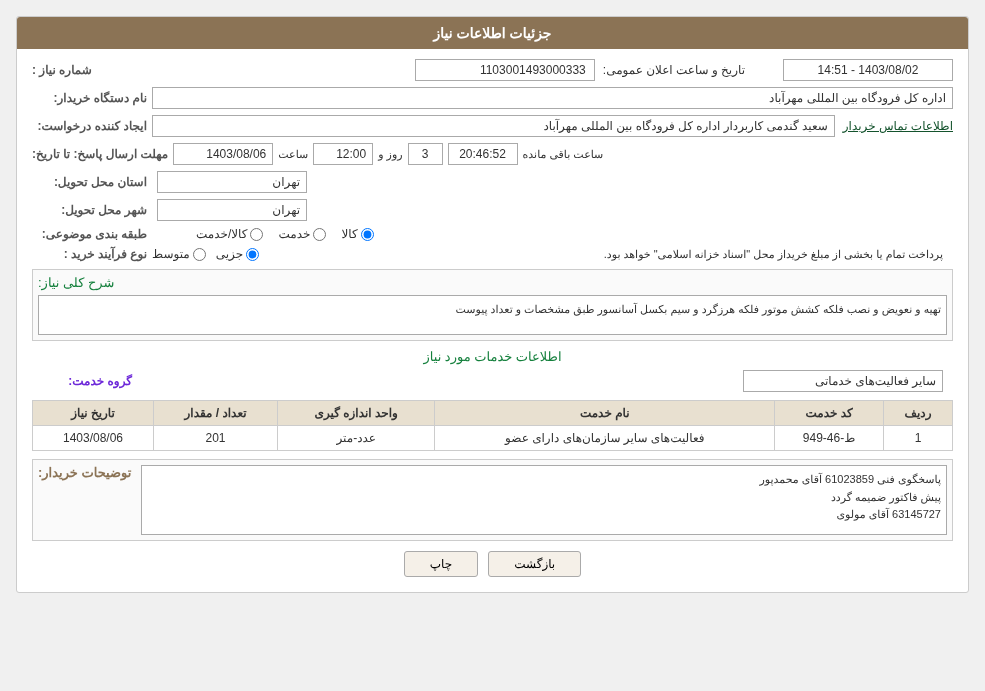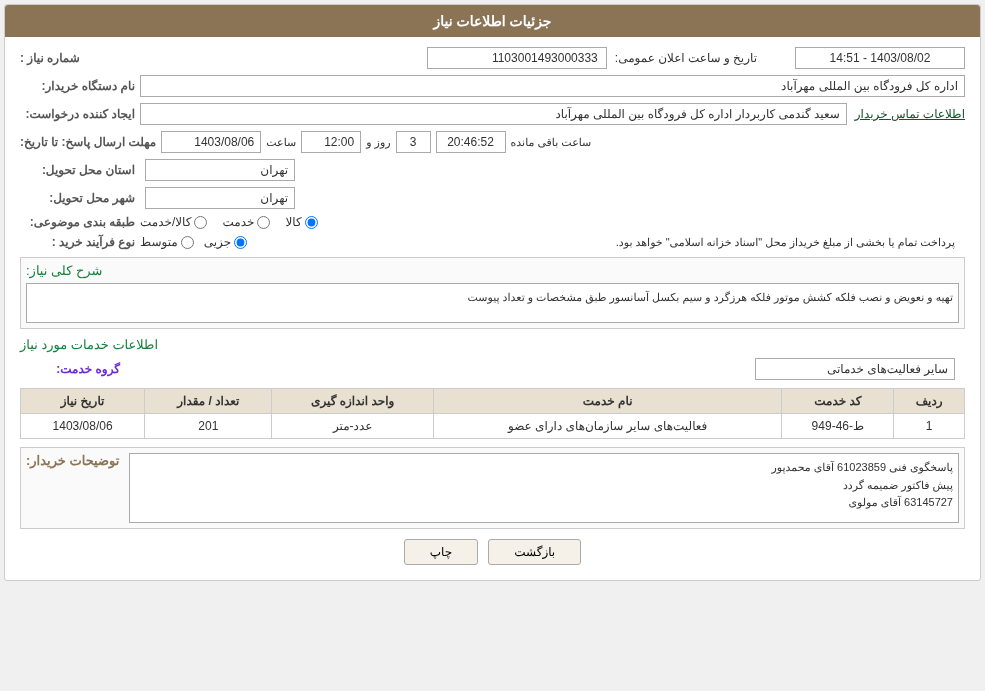--- a/index.html
+++ b/index.html
@@ -7,21 +7,21 @@
       font-family: Tahoma, Arial, sans-serif;
       font-size: 12px;
       background: #f0f0f0;
       direction: rtl;
       color: #333;
     }
     .page-container {
       width: 985px;
       min-height: 691px;
       background: #f0f0f0;
-      padding: 4px;
+      padding: 16px;
     }
     .main-card {
       background: #fff;
       border: 1px solid #ccc;
       border-radius: 3px;
     }
     .card-header {
       background: #8B7355;
       color: #fff;
       text-align: center;
@@ -105,20 +105,21 @@
       flex-direction: row-reverse;
       align-items: center;
       margin-bottom: 6px;
       gap: 5px;
     }
     .category-row {
       display: flex;
       flex-direction: row-reverse;
       align-items: center;
       margin-bottom: 6px;
+      gap: 44px;
     }
     .radio-group {
       display: flex;
       flex-direction: row-reverse;
       gap: 15px;
       align-items: center;
     }
     .radio-item {
       display: flex;
       align-items: center;
@@ -359,21 +360,21 @@
       </div>
 
       <div class="description-section">
         <div class="description-header">
           <span class="section-title">شرح کلی نیاز:</span>
         </div>
         <div class="description-text">تهیه و نعویض و نصب فلکه کشش موتور فلکه هرزگرد و سیم بکسل آسانسور طبق مشخصات و تعداد پیوست</div>
       </div>
 
       <div class="service-section">
-        <div style="text-align:left; margin-bottom:6px;">
+        <div style="text-align:center; margin-bottom:6px;">
           <span class="section-title">اطلاعات خدمات مورد نیاز</span>
         </div>
         <div class="service-row">
           <span class="service-label">گروه خدمت:</span>
           <span class="service-value">
             <span class="input-box" style="display:inline-block; min-width:200px;">سایر فعالیت‌های خدماتی</span>
           </span>
         </div>
 
         <div class="table-container">

